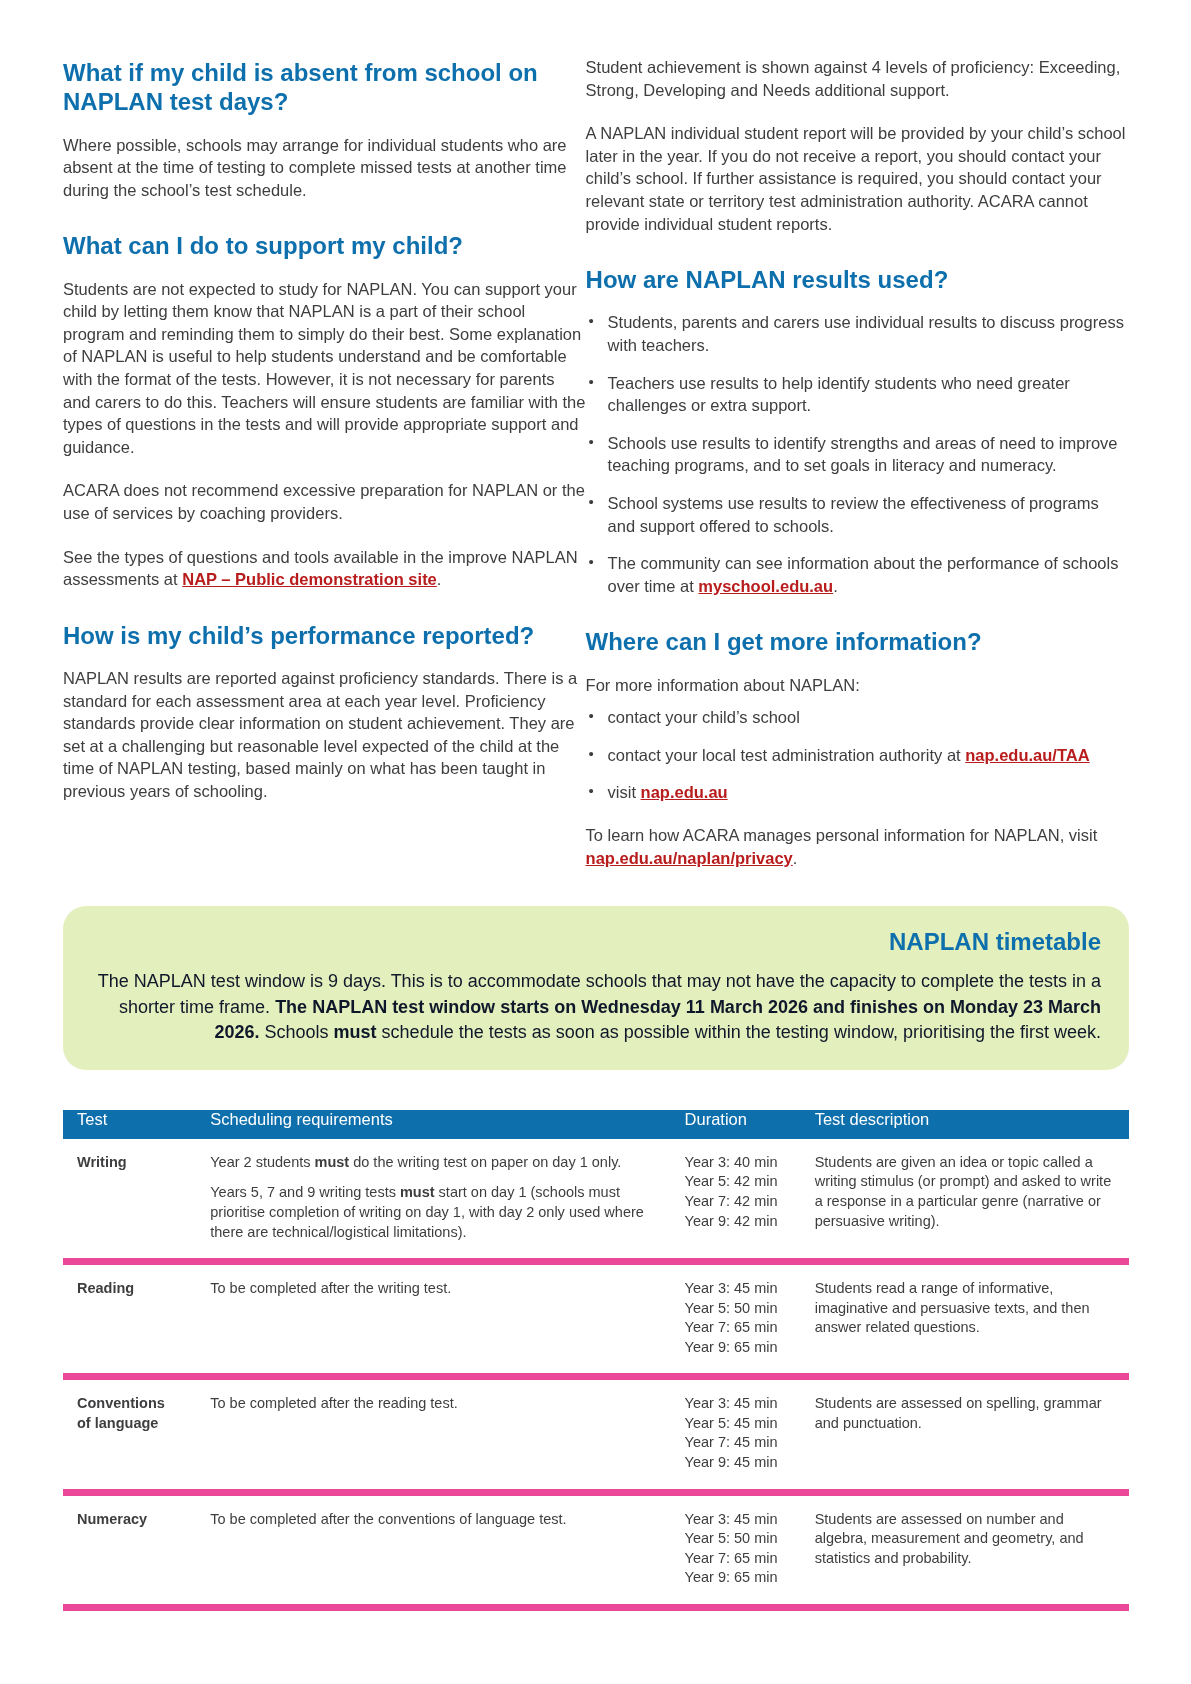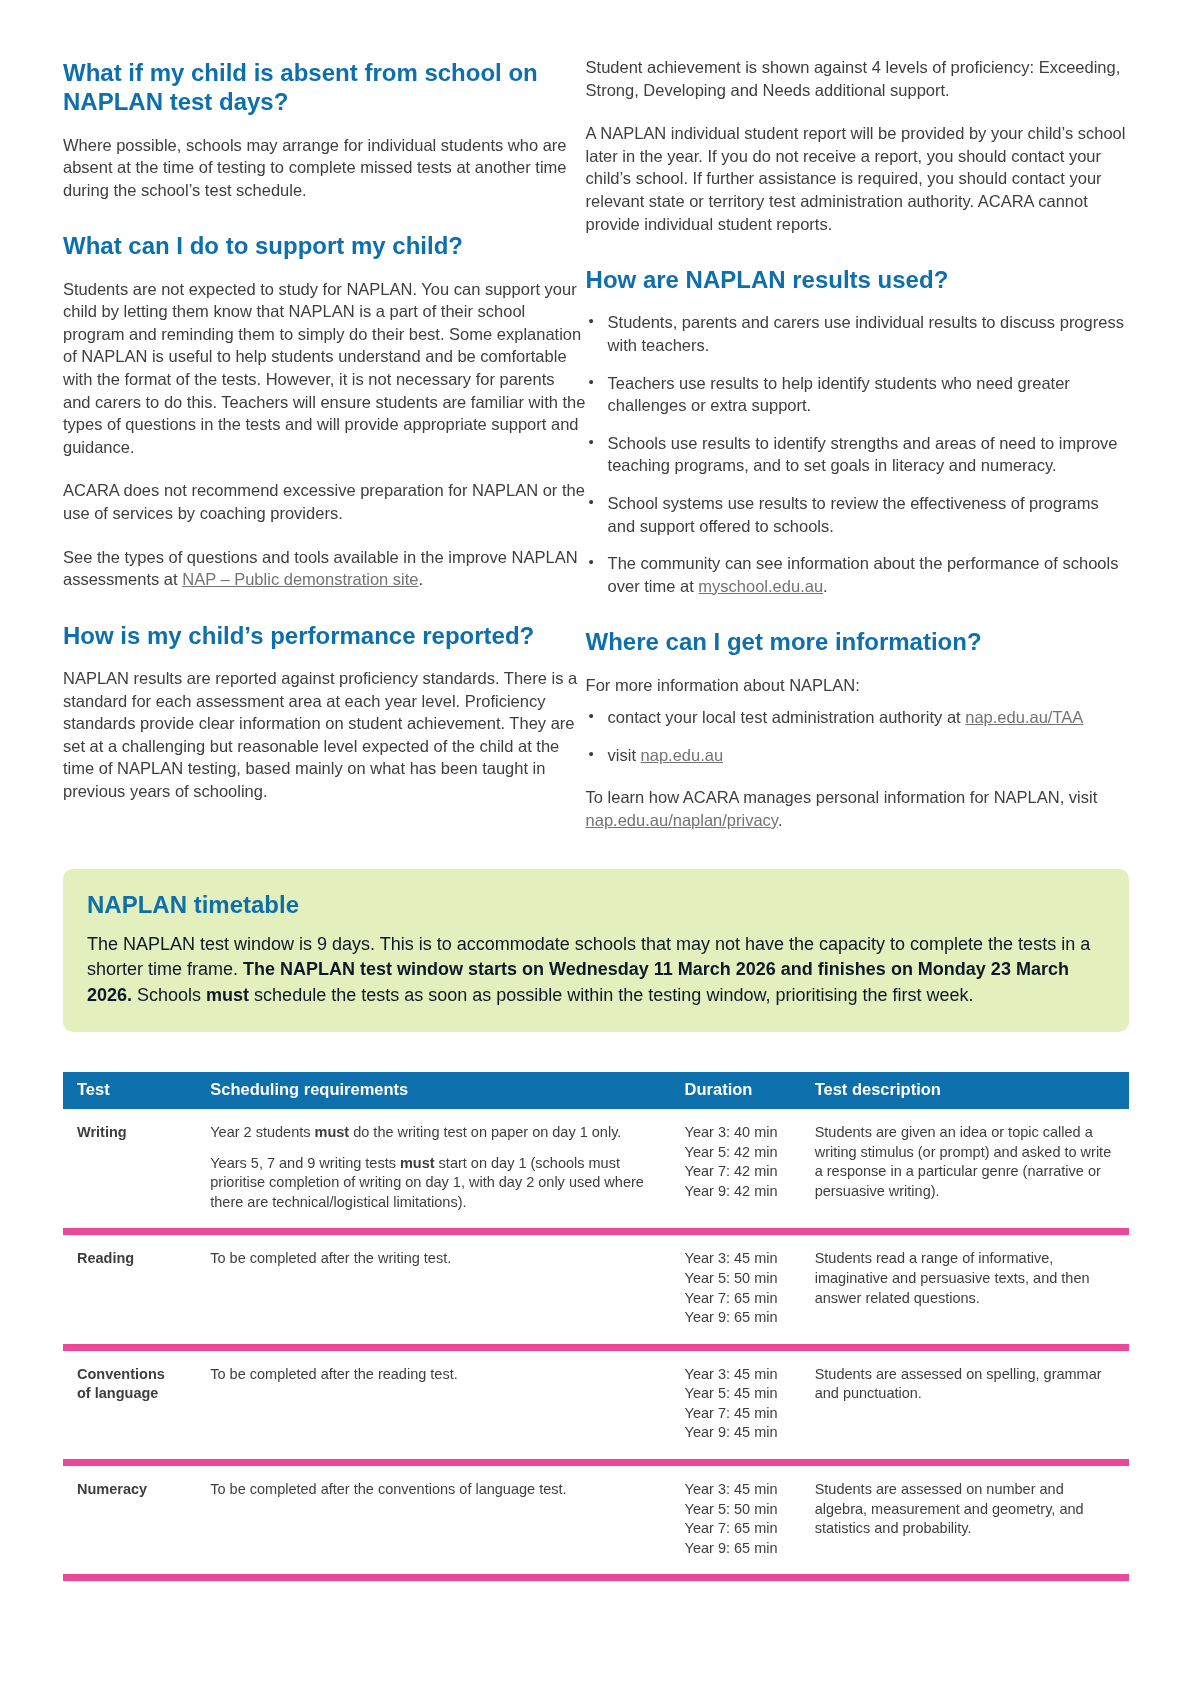--- a/index.html
+++ b/index.html
@@ -27,22 +27,22 @@
   }
   h2.sec.first { margin-top: 2px; }
 
   p.body {
     font-size: 16.5px;
     line-height: 1.37;
     margin: 0 0 21px;
   }
 
   a.doclink {
-    color: #737373;
-    font-weight: 400;
+    color: #b91c1c;
+    font-weight: 700;
     text-decoration: underline;
     cursor: pointer;
   }
 
   ul.dotlist { list-style: none; margin: 2px 0 20px; }
   ul.dotlist li {
     position: relative;
     padding-left: 22px;
     font-size: 16.5px;
     line-height: 1.37;
@@ -53,23 +53,24 @@
     position: absolute;
     left: 3px;
     top: 0px;
     font-size: 15px;
     color: #3e3e40;
   }
 
   
   .callout {
     background: #e3efbc;
-    border-radius: 10px;
+    border-radius: 23px;
     margin-top: 16px;
     padding: 22px 28px 24px 24px;
+    text-align: right;
   }
   .callout h2 {
     color: #0e6fad;
     font-size: 24px;
     font-weight: 700;
     margin: 0 0 13px;
   }
   .callout p {
     font-size: 18px;
     line-height: 1.42;
@@ -86,22 +87,22 @@
   table.naplan col.c-test { width: 12.5%; }
   table.naplan col.c-sched { width: 44.5%; }
   table.naplan col.c-dur { width: 12.2%; }
   table.naplan col.c-desc { width: 30.8%; }
 
   table.naplan thead th {
     background: #0e6fad;
     color: #ffffff;
     text-align: left;
     font-size: 16.5px;
-    font-weight: 700;
-    padding: 8px 12px 10px 14px;
+    font-weight: 400;
+    padding: 0 12px 10px 14px;
   }
   table.naplan tbody td {
     vertical-align: top;
     font-size: 14.5px;
     line-height: 1.35;
     padding: 14px 16px 16px 14px;
     border-bottom: 7px solid #ec4899;
     color: #3e3e40;
   }
   td.cell-test { font-weight: 700; color: #2c2c2e; }
@@ -137,20 +138,21 @@
         <li>Students, parents and carers use individual results to discuss progress with teachers.</li>
         <li>Teachers use results to help identify students who need greater challenges or extra support.</li>
         <li>Schools use results to identify strengths and areas of need to improve teaching programs, and to set goals in literacy and numeracy.</li>
         <li>School systems use results to review the effectiveness of programs and support offered to schools.</li>
         <li><span>The community can see information about the performance of schools over time at </span><a class="doclink">myschool.edu.au</a><span>.</span></li>
       </ul>
 
       <h2 class="sec">Where can I get more information?</h2>
       <p class="body" style="margin-bottom:10px;">For more information about NAPLAN:</p>
       <ul class="dotlist">
+        <li>contact your child’s school</li>
         <li><span>contact your local test administration authority at </span><a class="doclink">nap.edu.au/TAA</a></li>
         <li><span>visit </span><a class="doclink">nap.edu.au</a></li>
       </ul>
       <p class="body"><span>To learn how ACARA manages personal information for NAPLAN, visit </span><a class="doclink">nap.edu.au/naplan/privacy</a><span>.</span></p>
     </div>
 
   </div>
 
   <div class="callout">
     <h2>NAPLAN timetable</h2>

